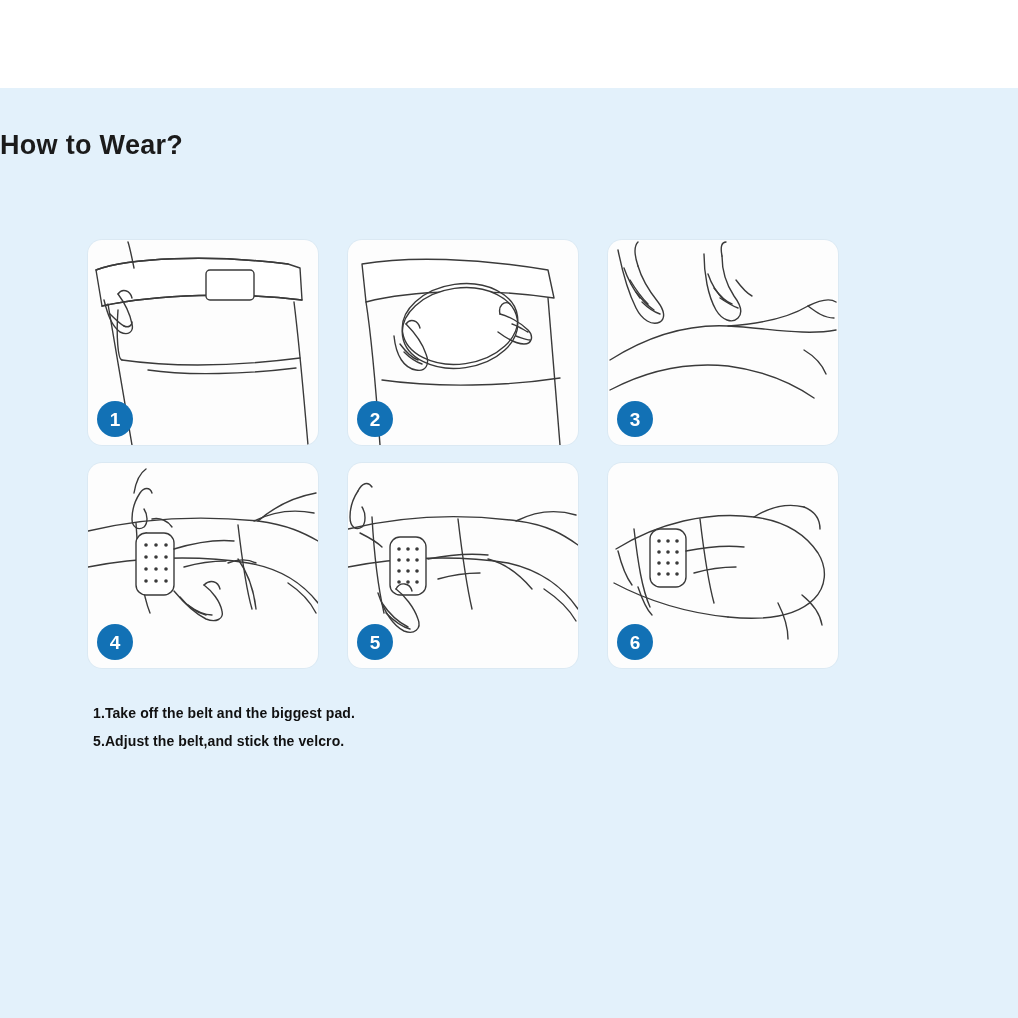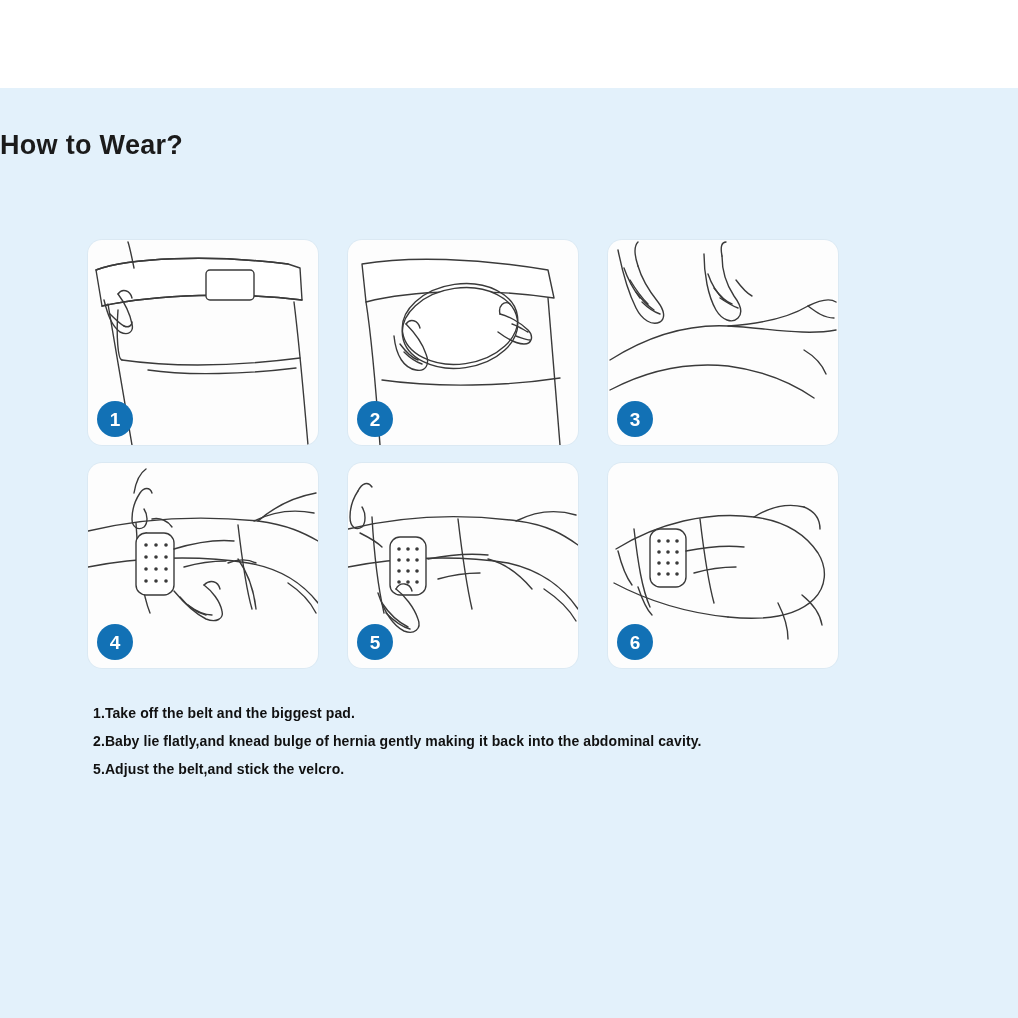--- a/index.html
+++ b/index.html
@@ -284,17 +284,16 @@
           <path d="M10 88 C 14 104, 18 114, 24 122"></path>
         </g>
       </svg>
       <div class="badge">6</div>
     </div>
 
   </div>
 
   <div class="instructions">
     <p>1.Take off the belt and the biggest pad.</p>
-    <p>2.Baby lie flatly,and knead bulge of hernia gently making it back into the abdominal cavity.</p>
     <p>5.Adjust the belt,and stick the velcro.</p>
   </div>
 
 </div>
 
 </body></html>

